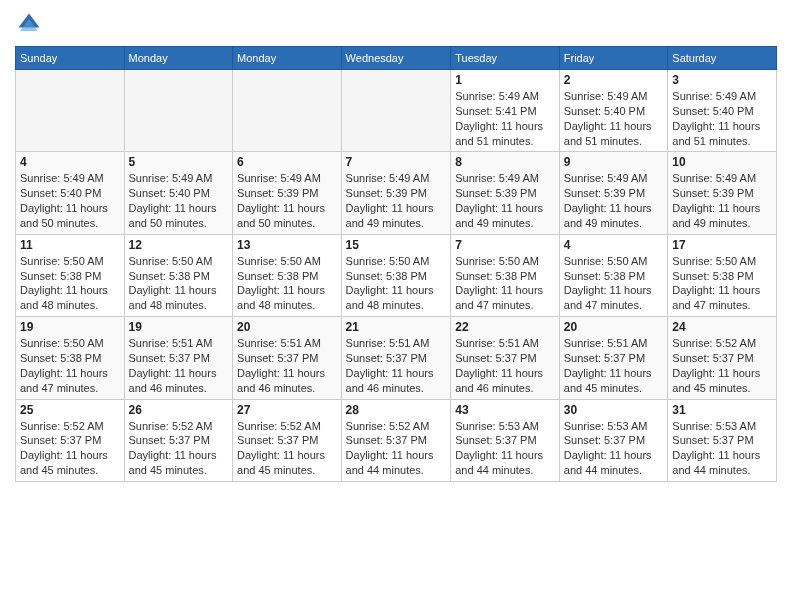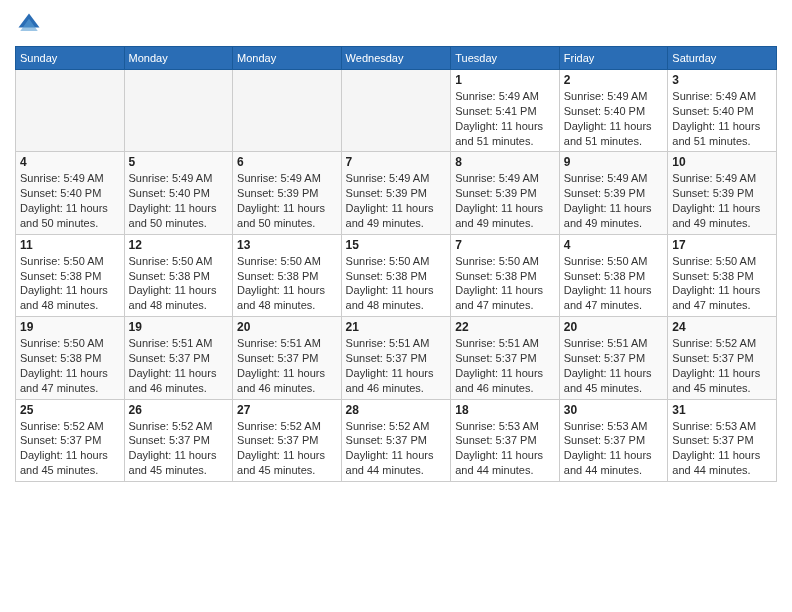--- a/index.html
+++ b/index.html
@@ -246,21 +246,21 @@
           </td>
           <td>
             <div class="day-num">27</div>
             <div class="day-info">Sunrise: 5:52 AM<br>Sunset: 5:37 PM<br>Daylight: 11 hours<br>and 45 minutes.</div>
           </td>
           <td>
             <div class="day-num">28</div>
             <div class="day-info">Sunrise: 5:52 AM<br>Sunset: 5:37 PM<br>Daylight: 11 hours<br>and 44 minutes.</div>
           </td>
           <td>
-            <div class="day-num">18</div>
+            <div class="day-num">43</div>
             <div class="day-info">Sunrise: 5:53 AM<br>Sunset: 5:37 PM<br>Daylight: 11 hours<br>and 44 minutes.</div>
           </td>
           <td>
             <div class="day-num">30</div>
             <div class="day-info">Sunrise: 5:53 AM<br>Sunset: 5:37 PM<br>Daylight: 11 hours<br>and 44 minutes.</div>
           </td>
           <td>
             <div class="day-num">31</div>
             <div class="day-info">Sunrise: 5:53 AM<br>Sunset: 5:37 PM<br>Daylight: 11 hours<br>and 44 minutes.</div>
           </td>

